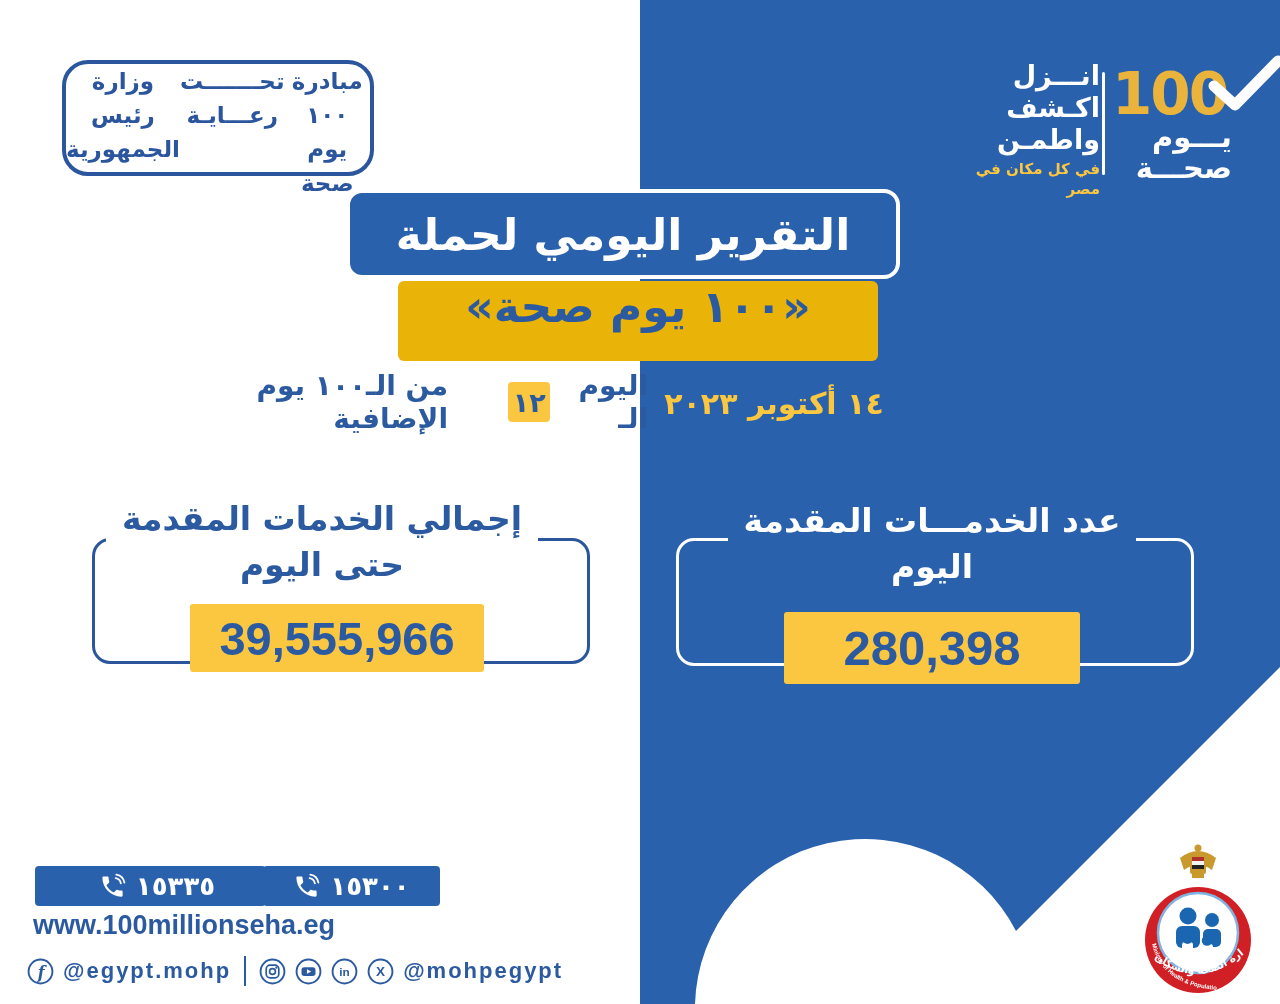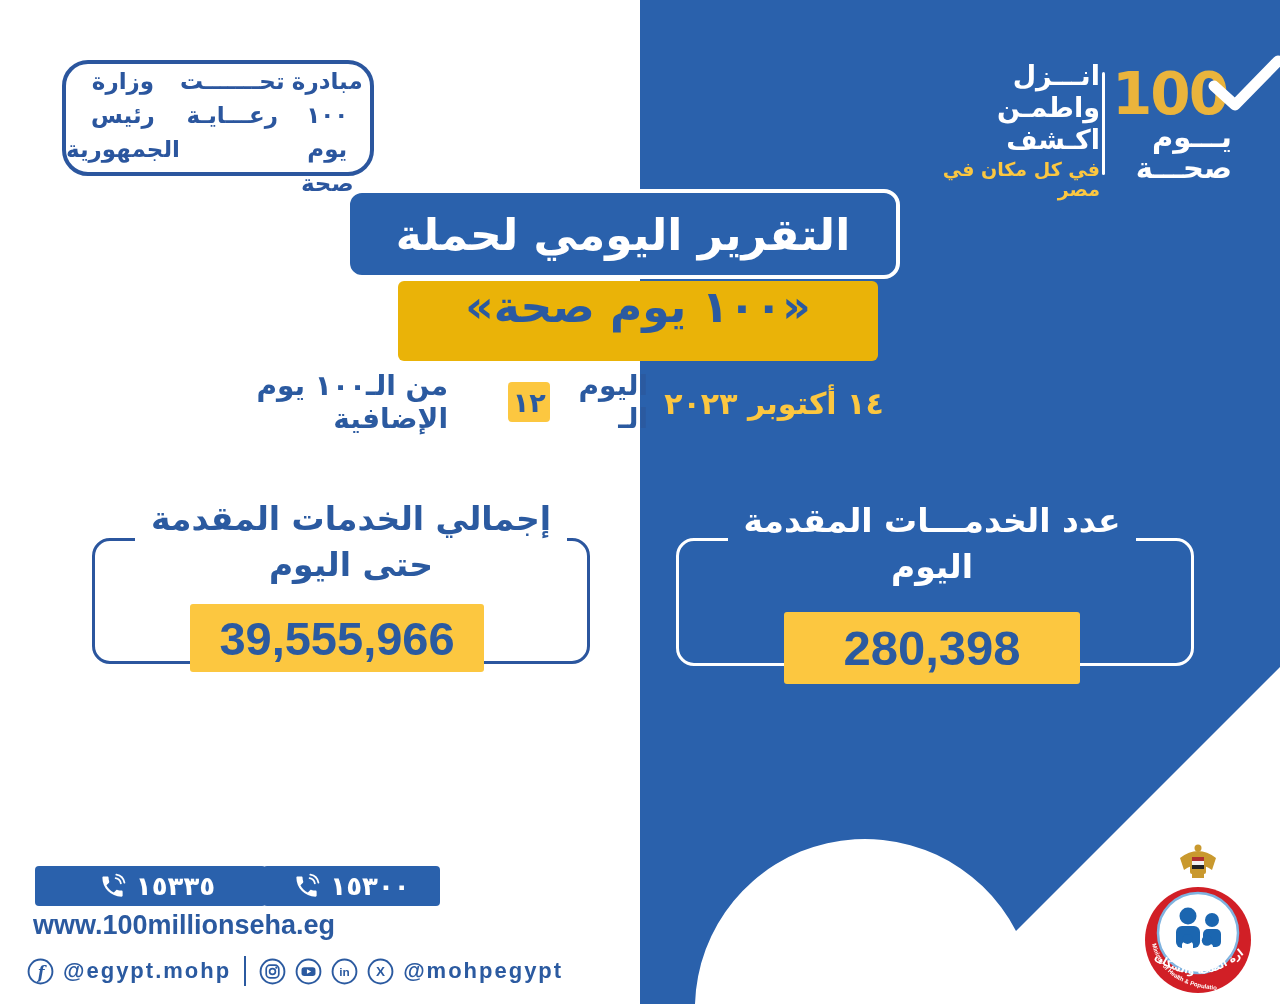--- a/index.html
+++ b/index.html
@@ -8,21 +8,21 @@
   .abs{position:absolute;}
   
   #bg-shape{position:absolute;left:0;top:0;width:1280px;height:1004px;}
   
   .badge{left:62px;top:60px;width:304px;height:108px;border:4px solid #2b569e;border-radius:26px;
          display:flex;flex-direction:row;justify-content:center;text-align:center;
          color:#2b569e;font-weight:700;font-size:23px;line-height:34px;direction:rtl;}
   
   .slogan{left:938px;top:60px;width:162px;text-align:right;direction:rtl;color:#ffffff;
           font-weight:700;font-size:27px;line-height:32px;}
-  .slogan .sub{color:#fcc740;font-size:19px;line-height:20px;margin-top:3px;}
+  .slogan .sub{color:#fcc740;font-size:15px;line-height:20px;margin-top:3px;}
   .vsep{left:1102px;top:72px;width:3px;height:103px;background:#ffffff;border-radius:2px;}
   .logo100{left:1112px;top:58px;width:168px;height:130px;color:#eab43c;}
   .logo100 .num{font-size:58px;font-weight:800;line-height:60px;letter-spacing:-2px;margin-top:6px;}
   .logo100 .w{position:absolute;left:0;width:120px;text-align:right;color:#fff;
               font-weight:700;font-size:29px;direction:rtl;}
   .logo100 .w1{top:62px;} .logo100 .w2{top:93px;}
   #check100{position:absolute;left:94px;top:-4px;width:80px;height:64px;}
   
   .title-box{left:346px;top:189px;width:546px;height:82px;background:#2a61ac;border:4px solid #ffffff;
              border-radius:16px;display:flex;align-items:center;justify-content:center;
@@ -37,21 +37,21 @@
            align-items:center;justify-content:center;gap:12px;color:#2b5aa0;
            font-weight:700;font-size:28px;}
   .day-num{width:54px;height:40px;background:#fcc740;border-radius:4px;display:flex;
            align-items:center;justify-content:center;font-size:27px;font-weight:800;color:#2b5aa0;margin-left:48px;}
   
   .outline{border-radius:18px;}
   .outline.blue{left:92px;top:538px;width:492px;height:120px;border:3px solid #2b569e;}
   .outline.white{left:676px;top:538px;width:512px;height:122px;border:3px solid #ffffff;}
   .stat-title{text-align:center;font-weight:800;font-size:33px;line-height:46px;direction:rtl;}
   .stat-title span{display:inline-block;padding:0 16px;}
-  .stat-title.left{left:105px;top:496px;width:492px;color:#2b5aa0;}
+  .stat-title.left{left:76px;top:496px;width:492px;color:#2b5aa0;}
   .stat-title.left span{background:#ffffff;}
   .stat-title.right{left:676px;top:498px;width:512px;color:#ffffff;}
   .stat-title.right span{background:#2a61ac;}
   .stat-value{background:#fcc740;display:flex;align-items:center;justify-content:center;
               color:#2b5aa0;font-weight:800;font-family:"Liberation Sans",sans-serif;border-radius:3px;}
   .stat-value.left{left:190px;top:604px;width:294px;height:68px;font-size:47px;}
   .stat-value.right{left:784px;top:612px;width:296px;height:72px;font-size:49px;}
   
   .chip{background:#2a61ac;border-radius:4px;height:40px;display:flex;align-items:center;
         justify-content:center;gap:10px;color:#ffffff;font-weight:700;font-size:26px;direction:ltr;}
@@ -74,22 +74,22 @@
   </svg>
 
   <div class="abs badge">
     <div>مبادرة ١٠٠ يوم صحة</div>
     <div>تحـــــــت رعـــايـة</div>
     <div>وزارة رئيس الجمهورية</div>
   </div>
 
   <div class="abs slogan">
     <div>انـــزل</div>
+    <div>اكـشف</div>
     <div>واطمـن</div>
-    <div>اكـشف</div>
     <div class="sub">في كل مكان في مصر</div>
   </div>
   <div class="abs vsep"></div>
 
   <div class="abs logo100">
     <div class="num">100</div>
     <svg id="check100" viewBox="0 0 80 64">
       <path d="M8,32 L29,51 L72,7" fill="none" stroke="#ffffff" stroke-width="11" stroke-linecap="round" stroke-linejoin="round"></path>
     </svg>
     <div class="w w1">يـــوم</div>

